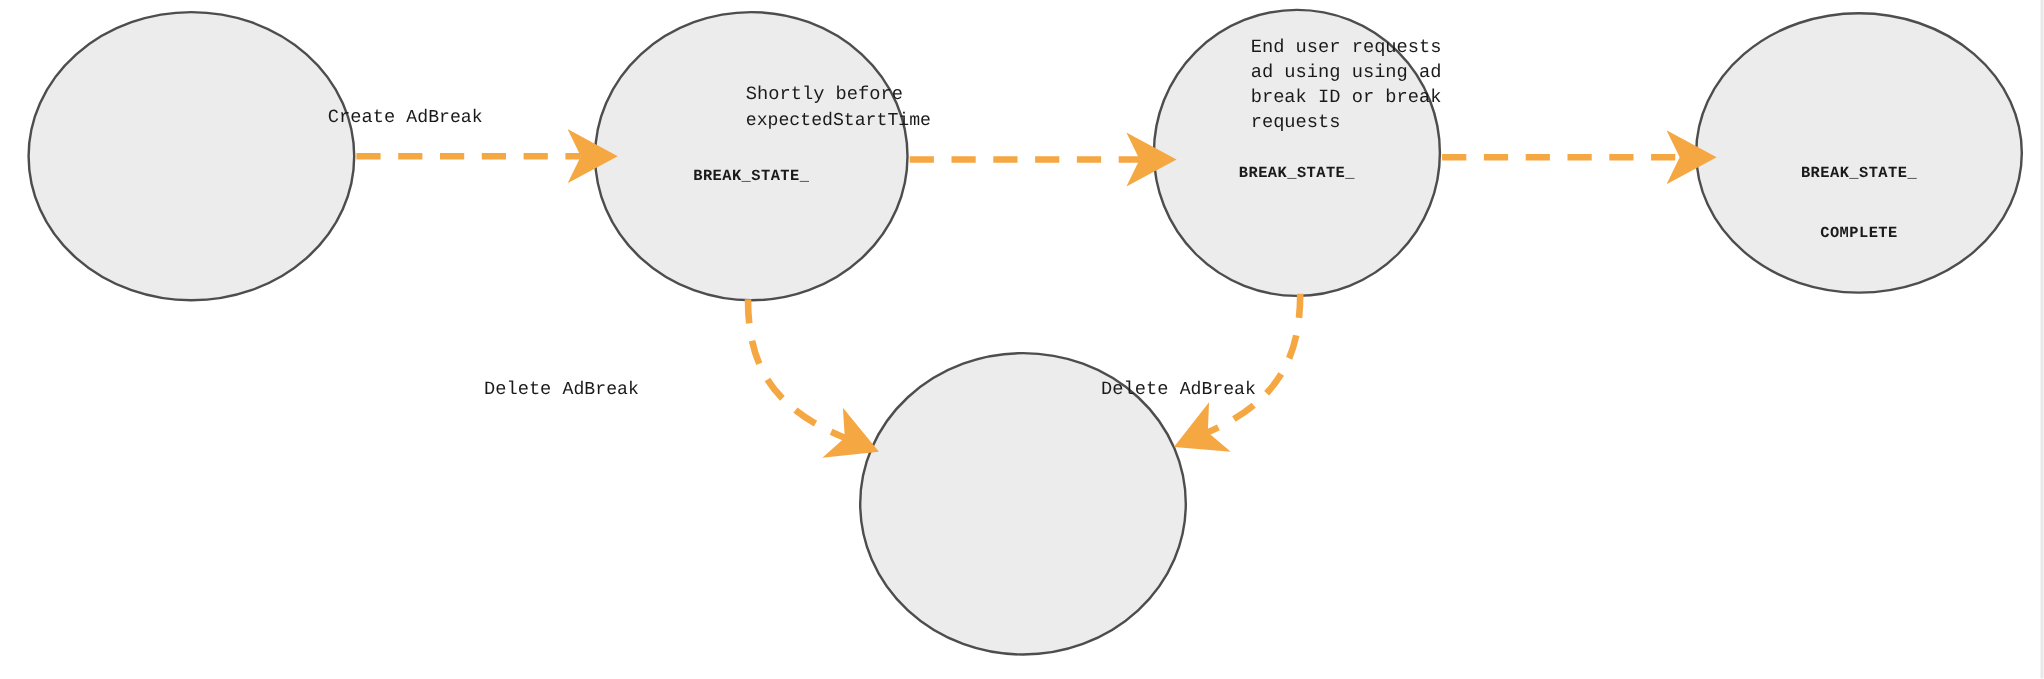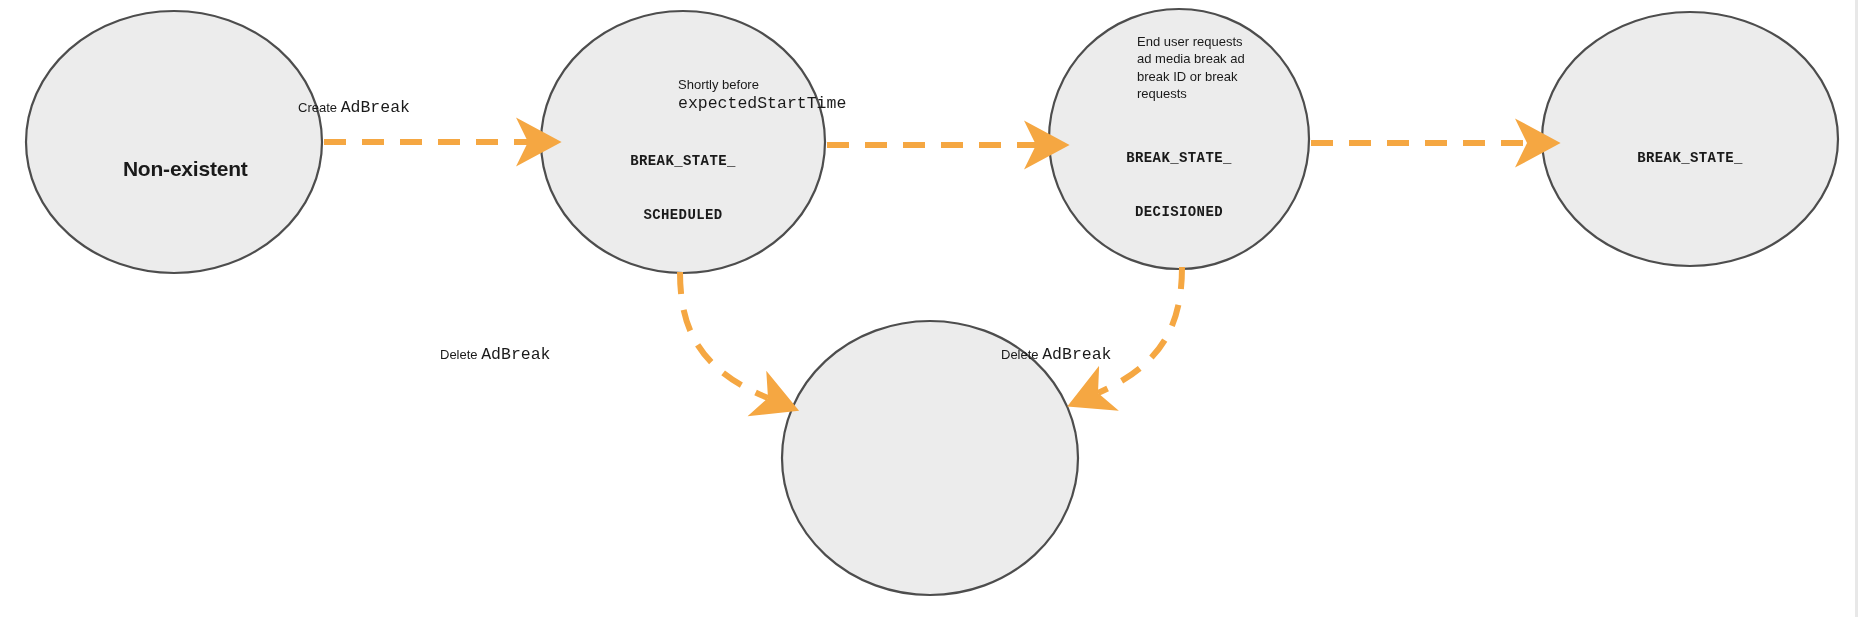--- a/index.html
+++ b/index.html
@@ -44,22 +44,22 @@
     font-size: 14px;
     letter-spacing: 0.4px;
   }
   .edge-label {
     position: absolute;
     color: #1a1a1a;
     line-height: 1.34;
     pointer-events: none;
   }
   .edge-label .t-sans {
-    font-family: Liberation Sans, sans-serif;
-    font-size: 13px;
+    font-family: Liberation Mono, monospace;
+    font-size: 17px;
   }
   .edge-label .t-mono {
     font-family: "Liberation Mono", monospace;
     font-size: 16.5px;
   }
 </style>
 </head>
 <body>
 
 <div id="canvas">
@@ -87,51 +87,47 @@
 
     <line x1="1311" y1="143" x2="1527" y2="143" stroke="#f5a742" stroke-width="6" stroke-dasharray="22 16" marker-end="url(#arrow-orange)"></line>
 
     <path d="M 680 272 C 680 330, 700 370, 768 398" fill="none" stroke="#f5a742" stroke-width="6" stroke-dasharray="22 16" marker-end="url(#arrow-orange)"></path>
 
     <path d="M 1182 267 C 1182 325, 1162 365, 1098 393" fill="none" stroke="#f5a742" stroke-width="6" stroke-dasharray="22 16" marker-end="url(#arrow-orange)"></path>
 
     <rect x="1855" y="0" width="3" height="617" fill="#e8e8e8"></rect>
   </svg>
 
-  <div class="node-label sans" style="left:24px; top:129px; width:300px;">
-    <span>Non-existent</span>
-  </div>
 
   <div class="node-label mono" style="left:533px; top:117px; width:300px;">
     <div>BREAK_STATE_</div>
-    <div>SCHEDULED</div>
   </div>
 
   <div class="node-label mono" style="left:1029px; top:114px; width:300px;">
     <div>BREAK_STATE_</div>
-    <div>DECISIONED</div>
   </div>
 
   <div class="node-label mono" style="left:1540px; top:114px; width:300px;">
     <div>BREAK_STATE_</div>
+    <div>COMPLETE</div>
   </div>
 
 
   <div class="edge-label" style="left:298px; top:96px;">
     <span class="t-sans">Create </span><span class="t-mono">AdBreak</span>
   </div>
 
   <div class="edge-label" style="left:678px; top:76px;">
     <div class="t-sans">Shortly before</div>
     <div class="t-mono">expectedStartTime</div>
   </div>
 
   <div class="edge-label" style="left:1137px; top:33px;">
     <div class="t-sans">End user requests</div>
-    <div class="t-sans">ad media break ad</div>
+    <div class="t-sans">ad using using ad</div>
     <div class="t-sans">break ID or break</div>
     <div class="t-sans">requests</div>
   </div>
 
   <div class="edge-label" style="left:440px; top:343px;">
     <span class="t-sans">Delete </span><span class="t-mono">AdBreak</span>
   </div>
 
   <div class="edge-label" style="left:1001px; top:343px;">
     <span class="t-sans">Delete </span><span class="t-mono">AdBreak</span>

